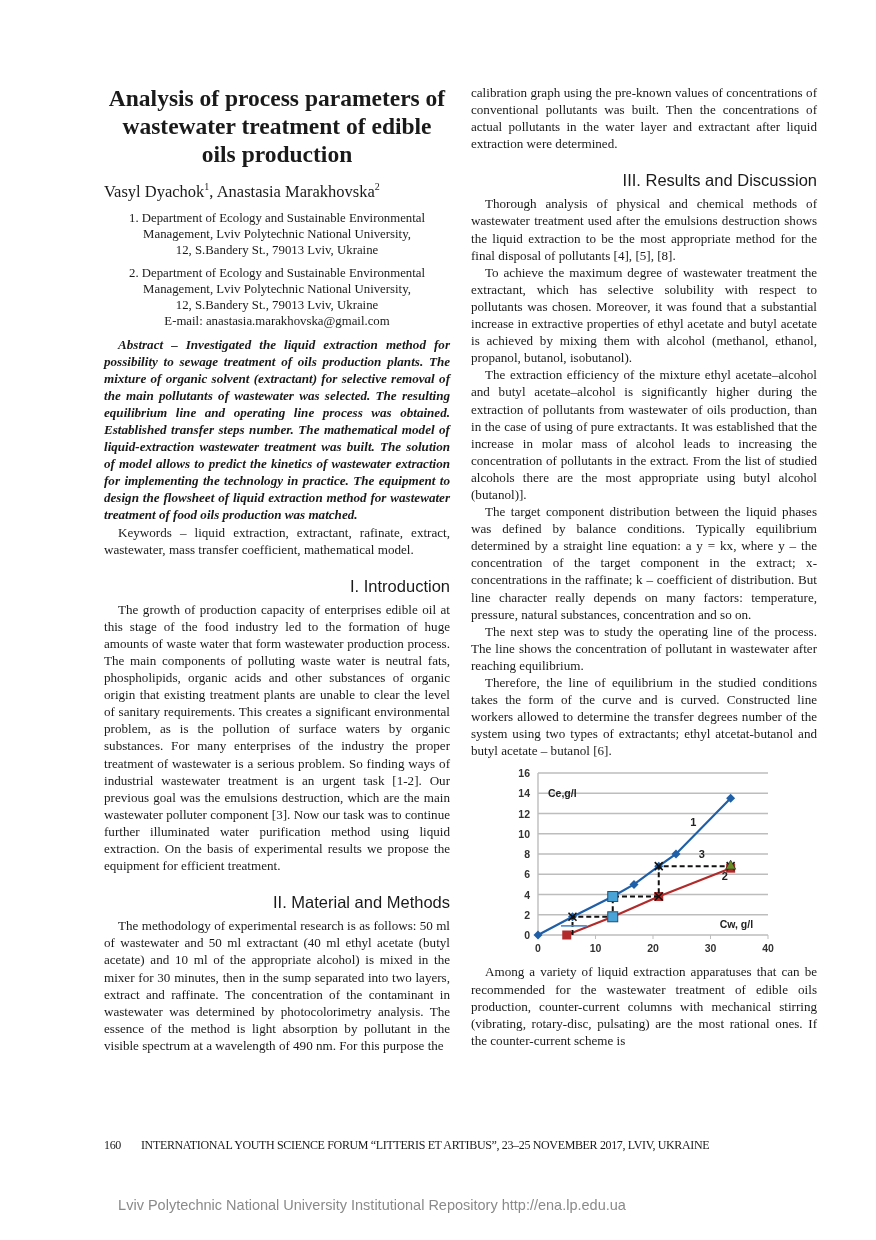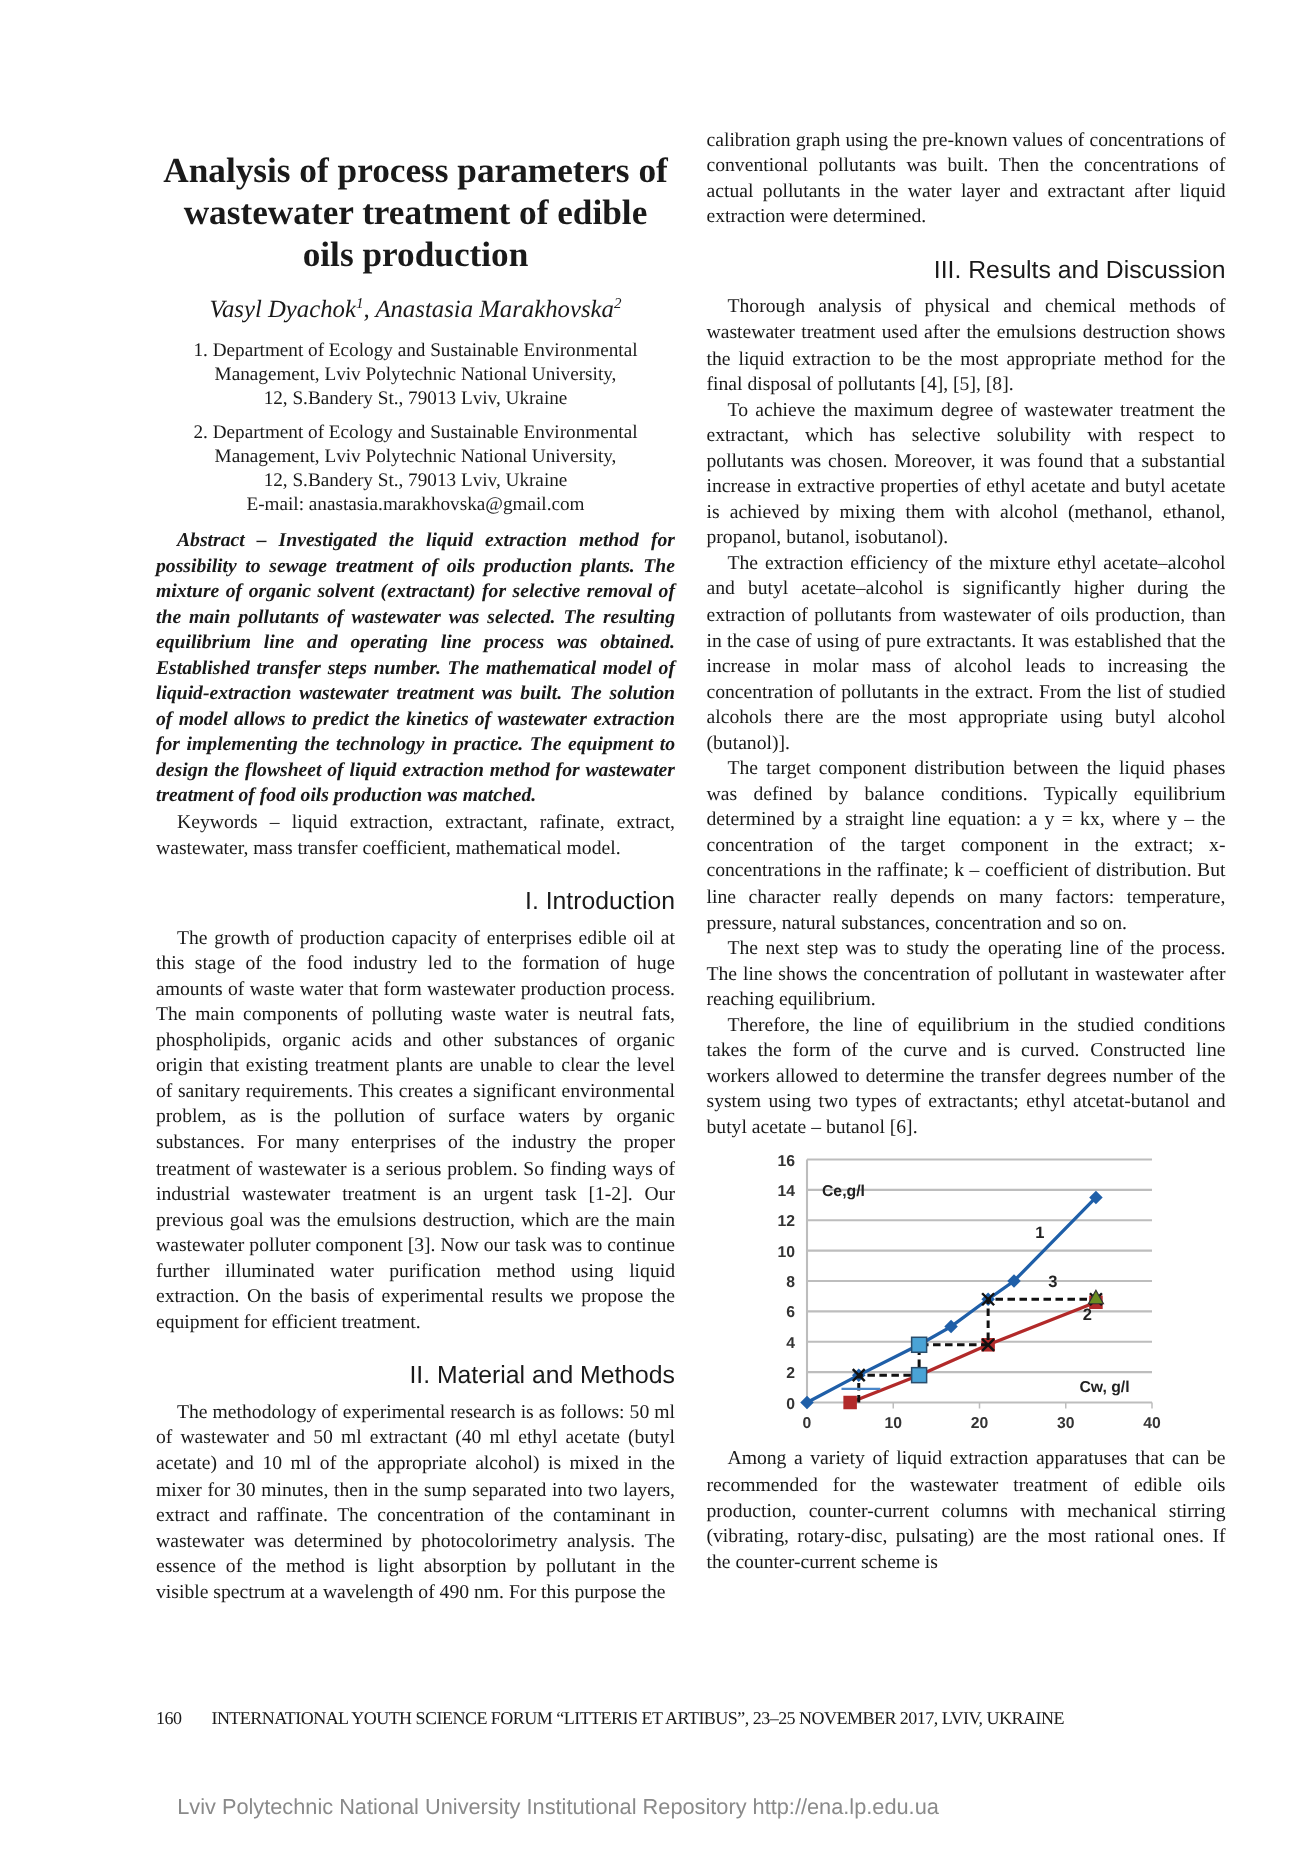--- a/index.html
+++ b/index.html
@@ -1,21 +1,21 @@
 <!DOCTYPE html>
 <html><head>
 <meta charset="utf-8">
 <style>
   html, body { margin: 0; padding: 0; background: #ffffff; }
   body { width: 876px; height: 1240px; position: relative; overflow: hidden; font-family: "Liberation Serif", "DejaVu Serif", serif; color: #1a1a1a; }
   .col { position: absolute; width: 346px; font-size: 13.1px; line-height: 17.1px; text-align: justify; }
-  #col-left { left: 104px; top: 100px; }
+  #col-left { left: 104px; top: 84px; }
   #col-right { left: 471px; top: 84px; }
   .title { font-weight: bold; font-size: 23.5px; line-height: 28px; text-align: center; margin: 0; }
-  .authors { text-align: center; font-size: 16.5px; line-height: 22px; margin: 8px 0 7px; font-style: italic; }
+  .authors { font-size: 16.5px; line-height: 22px; margin: 8px 0 7px; }
   .authors sup { font-size: 10px; }
   .affil { text-align: center; font-size: 12.8px; line-height: 16px; margin: 0 0 7px; }
   .affil span { display: block; }
   .abstract { font-style: italic; font-weight: bold; margin: 6px 0 0; text-indent: 14px; }
   .keywords { margin: 0; text-indent: 14px; }
   h2 { font-family: "Liberation Sans", "DejaVu Sans", sans-serif; font-weight: normal; font-size: 16.5px; text-align: right; margin: 18px 0 5px; line-height: 20px; }
   p.body { margin: 0; text-indent: 14px; }
   p.noindent { margin: 0; text-indent: 0; }
   .chart-wrap { position: relative; width: 346px; height: 200px; margin: 4px 0 0; }
   .chart-wrap svg { position: absolute; left: 0; top: 0; }

